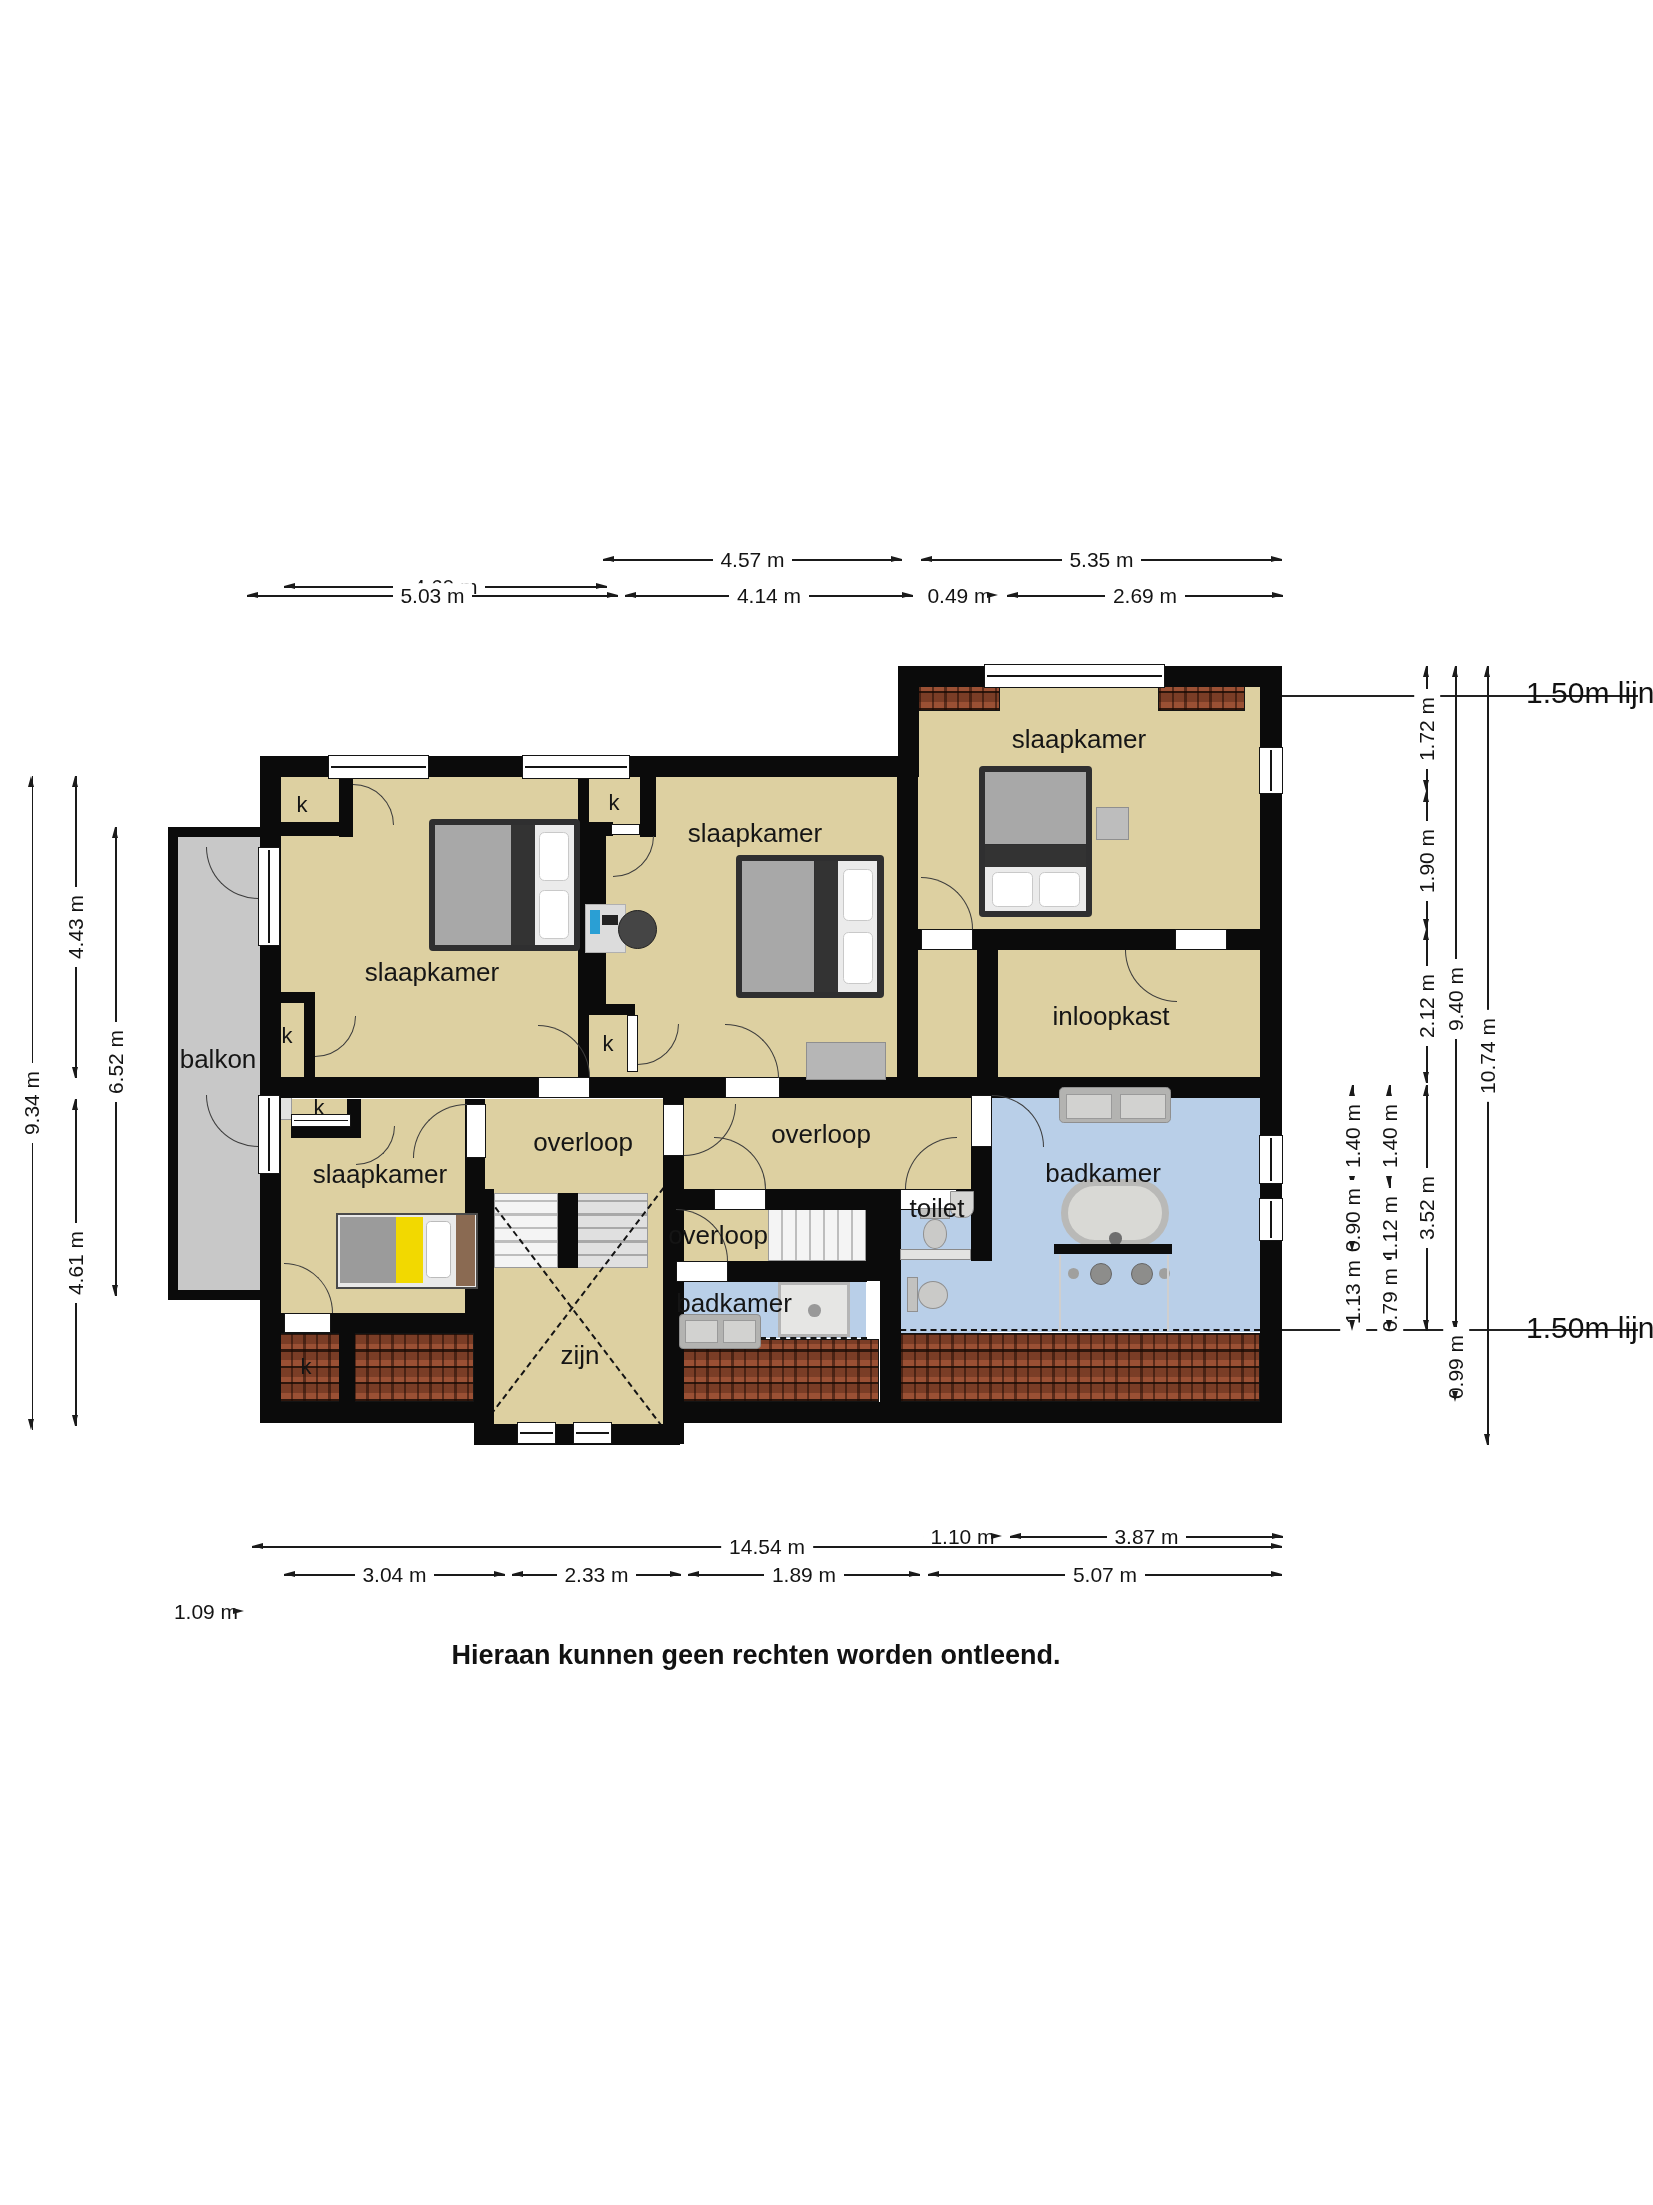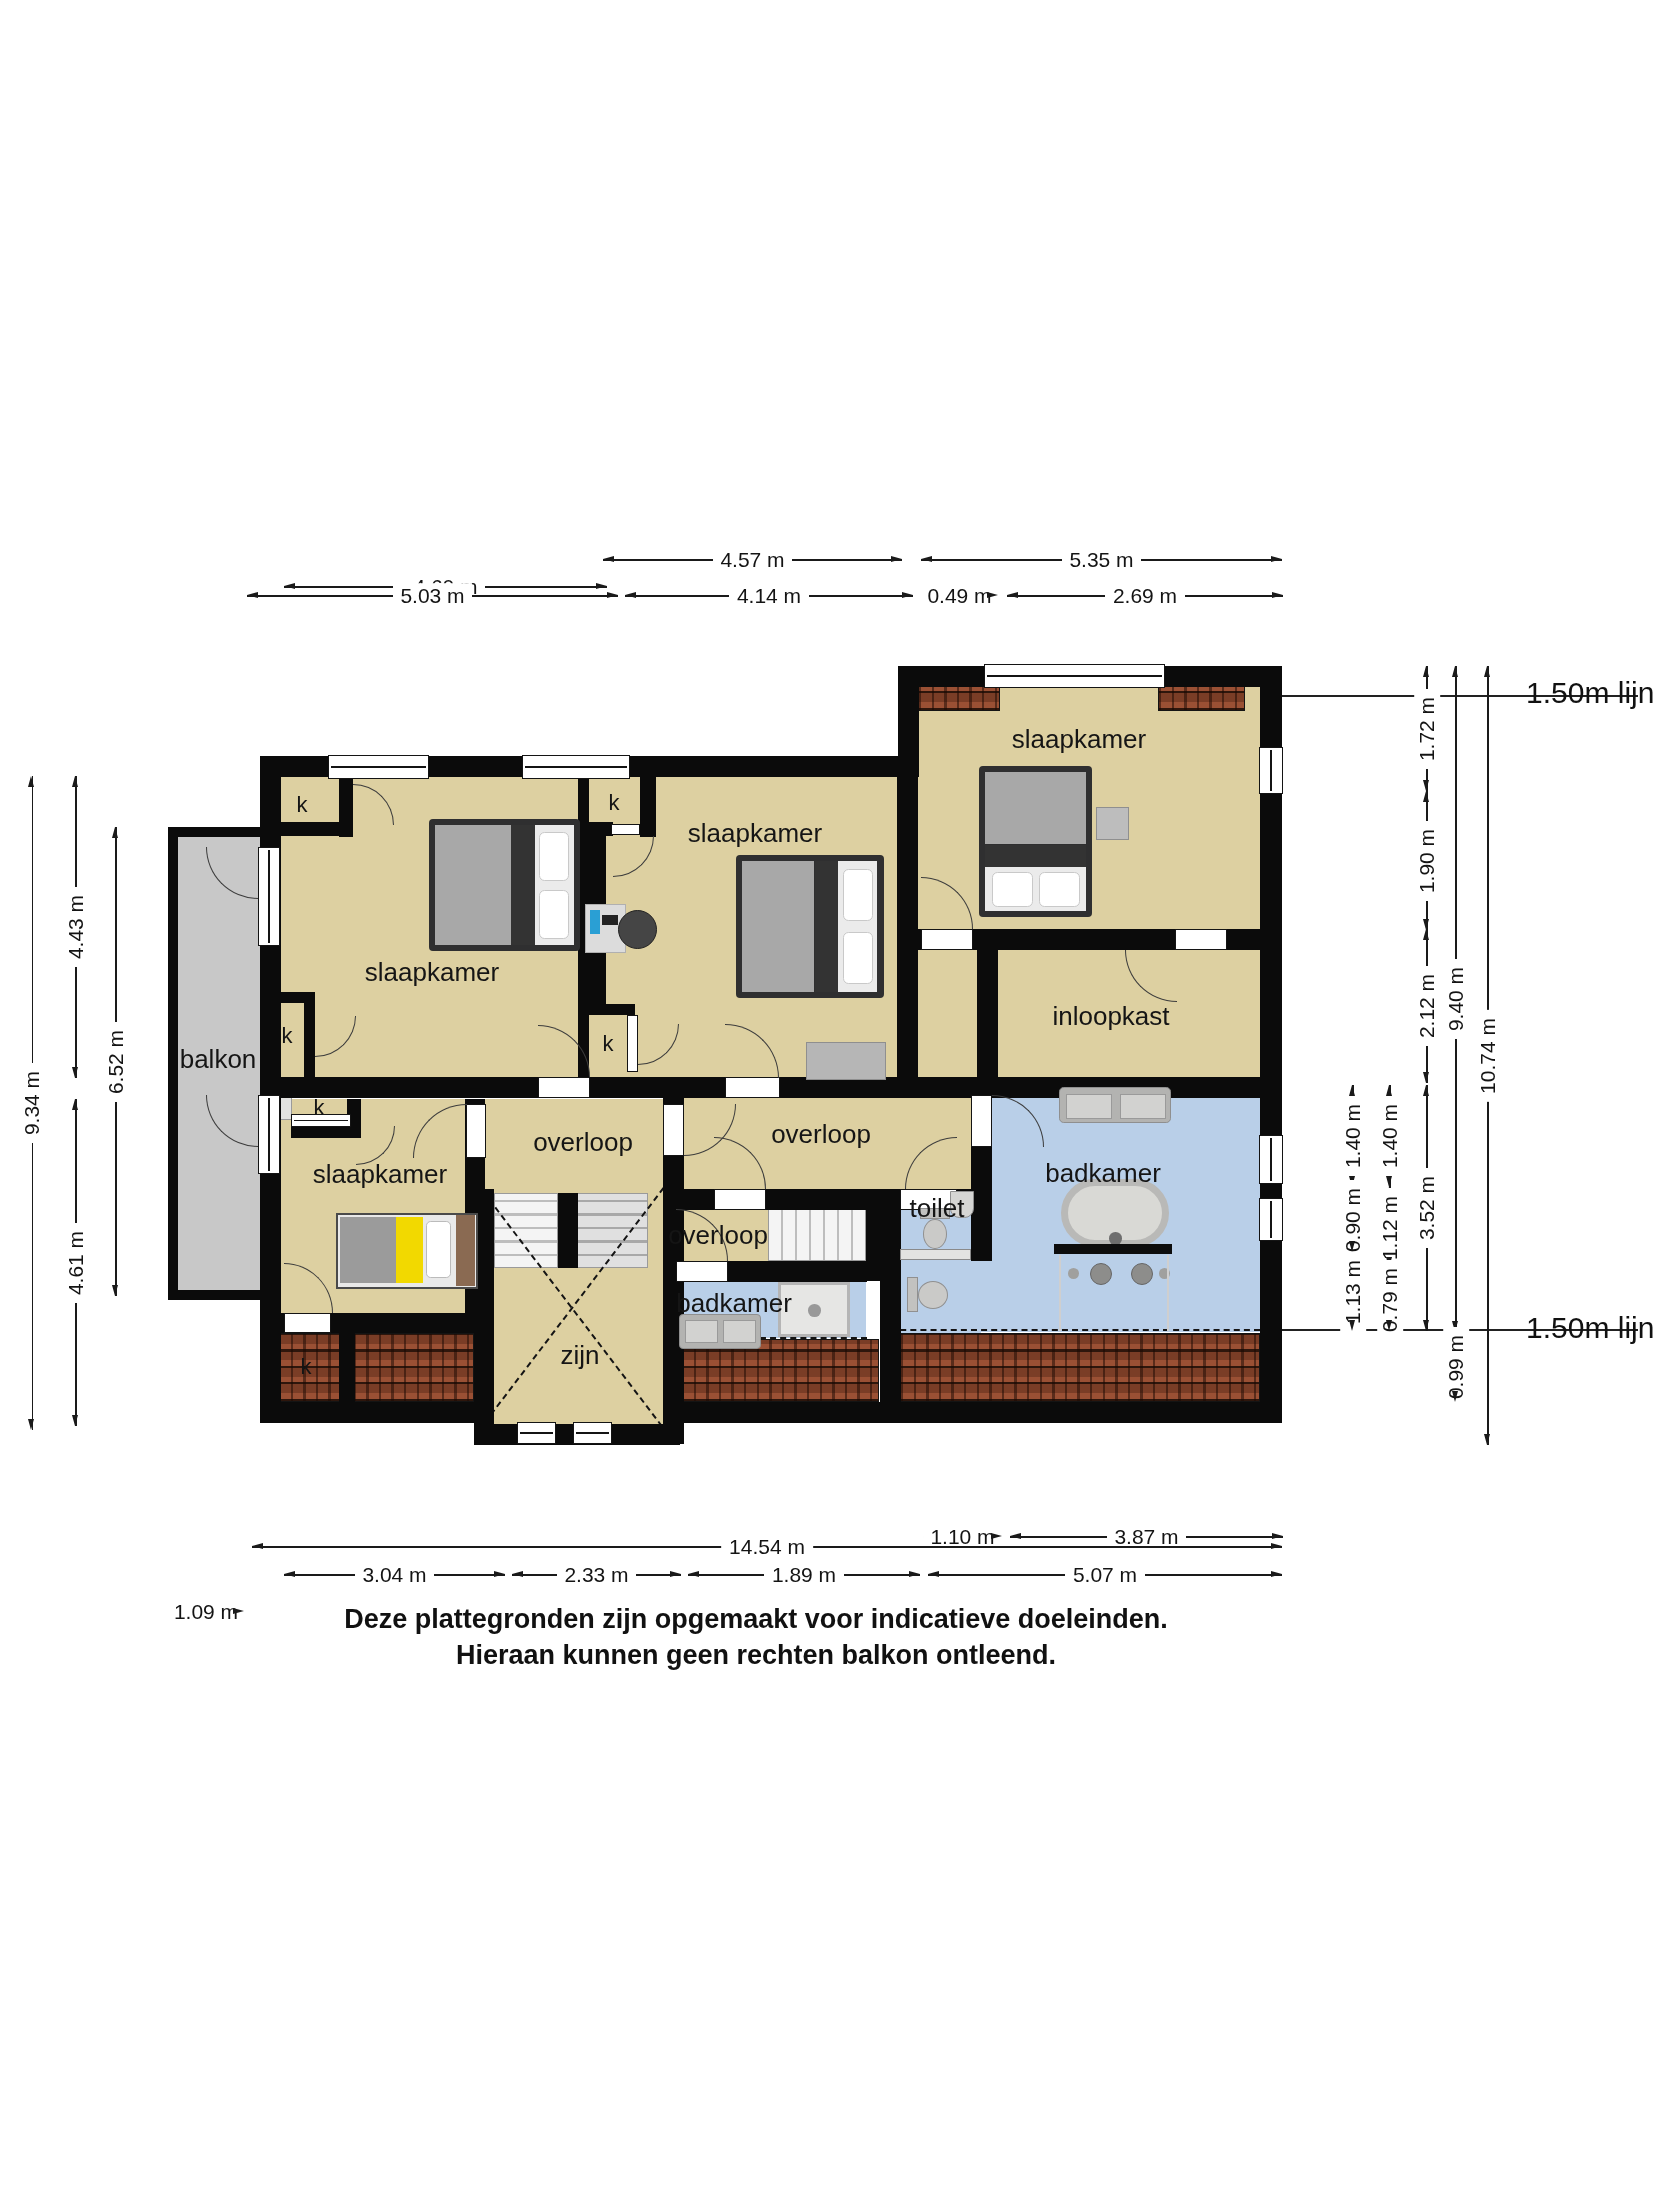--- a/index.html
+++ b/index.html
@@ -376,17 +376,16 @@
   <div class="dim-v" style="left:1389px;top:1085px;height:102px">
       <span>1.40 m</span>
     </div>
   <div class="dim-v" style="left:1389px;top:1187px;height:81px">
       <span>1.12 m</span>
     </div>
   <div class="dim-v" style="left:1389px;top:1268px;height:63px">
       <span>0.79 m</span>
     </div>
 
-  <div class="disc" style="top:1604px">Deze plattegronden zijn opgemaakt voor indicatieve doeleinden.</div>
-  <div class="disc" style="top:1640px">Hieraan kunnen geen rechten balkon ontleend.</div>
+  <div class="disc" style="top:1640px">Hieraan kunnen geen rechten worden ontleend.</div>
 
 </div>
 
 
 </body></html>

